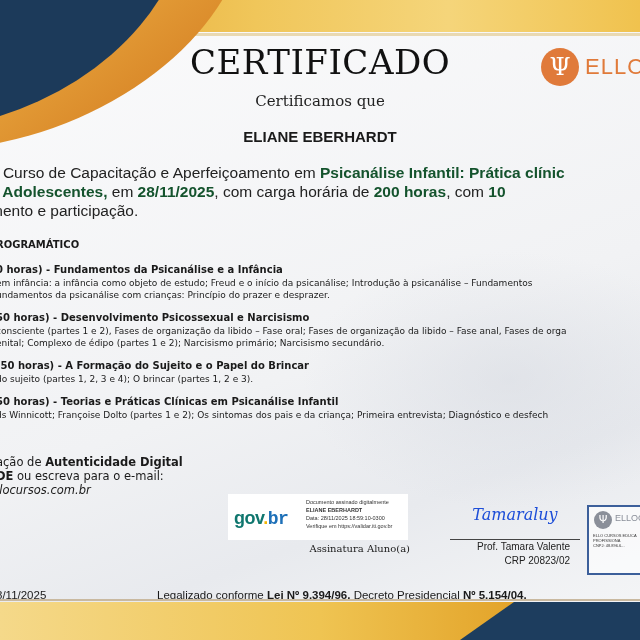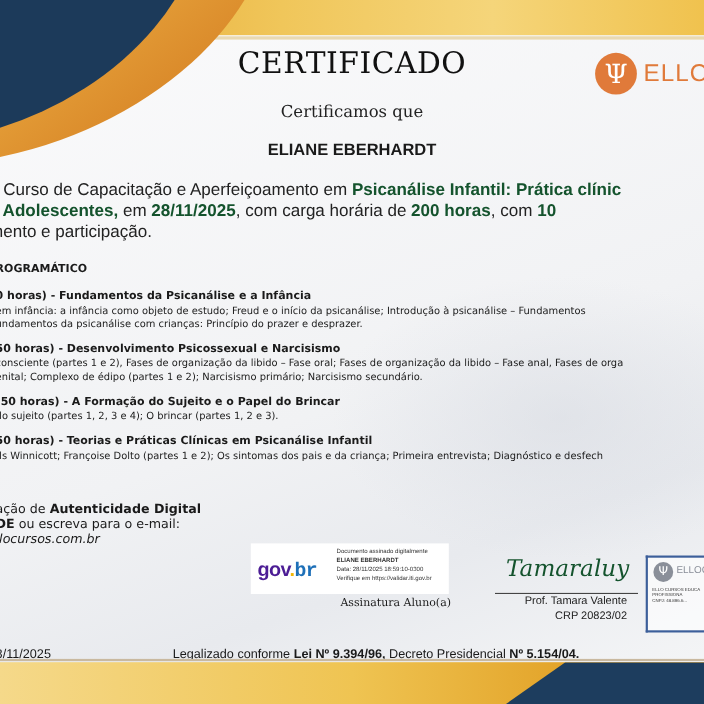--- a/index.html
+++ b/index.html
@@ -6,41 +6,41 @@
   body { width:640px; height:640px; position:relative; overflow:hidden; background:#f4f5f7; font-family:"DejaVu Sans", sans-serif; color:#1a1a1a; }
   .bg { position:absolute; inset:0; background:linear-gradient(160deg,#fbfbfc 0%,#f1f2f4 55%,#e8eaee 75%,#f6f7f8 100%); }
   .swoosh { position:absolute; right:-80px; top:250px; width:420px; height:260px; border-radius:50%; background:radial-gradient(ellipse at center, rgba(210,214,222,0.45), rgba(255,255,255,0) 70%); }
   .top-band { position:absolute; left:0; top:0; width:640px; height:32px; background:linear-gradient(90deg,#e4a22b 0%,#f0c65a 40%,#f5d57a 70%,#f0c24e 100%); }
   .top-band:after { content:""; position:absolute; left:0; right:0; bottom:-4px; height:3px; background:#e9d9b2; }
   .top-corner { position:absolute; left:-60px; top:-40px; width:210px; height:170px; background:#1c3a5a; border-bottom-right-radius:100% 100%; transform:skewX(-18deg); }
   .top-corner-gold { position:absolute; left:-40px; top:-40px; width:250px; height:190px; background:linear-gradient(135deg,#f1b94a,#d2791f); border-bottom-right-radius:100% 100%; transform:skewX(-18deg); z-index:0;}
   .bottom-band { position:absolute; left:0; bottom:0; width:640px; height:38px; background:linear-gradient(90deg,#f5d98a 0%,#efc452 50%,#e3a42a 80%); }
   .bottom-band:before { content:""; position:absolute; left:0; right:0; top:-3px; height:2px; background:#c9b9a0; }
   .bottom-corner { position:absolute; right:0; bottom:0; width:180px; height:38px; background:#1d3d5e; clip-path:polygon(30% 0,100% 0,100% 100%,0 100%); }
-  .title { position:absolute; left:0; width:640px; top:42px; text-align:center; font-family:"DejaVu Serif", serif; font-size:27px; letter-spacing:0.5px; color:#111; }
+  .title { position:absolute; left:0; width:640px; top:42px; text-align:center; font-family:"DejaVu Serif", serif; font-size:34px; letter-spacing:0.5px; color:#111; }
   .subtitle { position:absolute; left:0; width:640px; top:92px; text-align:center; font-family:"DejaVu Serif", serif; font-size:15px; color:#222; }
   .logo { position:absolute; left:541px; top:48px; display:flex; align-items:center; }
   .logo-circle { width:38px; height:38px; border-radius:50%; background:#e07a3a; color:#fff; font-family:"DejaVu Serif", serif; font-size:24px; display:flex; align-items:center; justify-content:center; }
   .logo-text { margin-left:6px; font-family:"Liberation Sans", sans-serif; font-size:22px; color:#e07a3a; letter-spacing:1px; }
   .name { position:absolute; left:0; width:640px; top:128px; text-align:center; font-family:"Liberation Sans", sans-serif; font-weight:bold; font-size:15px; }
   .body-text { position:absolute; left:-10px; top:163px; width:700px; font-family:"Liberation Sans", sans-serif; font-size:15.5px; line-height:19px; color:#222; white-space:nowrap; }
   .body-text b { color:#14532d; }
   .section-title { position:absolute; left:-4px; top:239px; font-family:"DejaVu Sans", sans-serif; font-weight:bold; font-size:10px; }
   .module { position:absolute; left:-4px; font-family:"DejaVu Sans", sans-serif; font-size:9px; line-height:12px; white-space:nowrap; }
   .module .mtitle { font-weight:bold; font-size:10px; margin-bottom:1px; }
   .auth { position:absolute; left:-4px; top:455px; font-family:"DejaVu Sans", sans-serif; font-size:11.5px; line-height:14px; white-space:nowrap; }
   .auth i { font-style:italic; }
   .govbr-box { position:absolute; left:228px; top:494px; width:180px; height:46px; background:#fff; }
   .govbr-logo { position:absolute; left:6px; top:14px; font-family:"Liberation Sans", sans-serif; font-weight:bold; font-size:18px; letter-spacing:-0.5px; }
-  .govbr-logo .g { color:#4c1d95; } .govbr-logo .b { color:#f2b705; } .govbr-logo .r { color:#1e70b8;font-family:Liberation Mono, monospace; }
+  .govbr-logo .g { color:#0f766e; } .govbr-logo .b { color:#f2b705; } .govbr-logo .r { color:#1e70b8;font-family:Liberation Mono, monospace; }
   .gov-lines { position:absolute; left:78px; top:4px; font-family:"Liberation Sans", sans-serif; font-size:5.5px; line-height:8px; color:#333; white-space:nowrap; }
   .gov-lines .n { font-weight:bold; }
   .student-sig { position:absolute; left:240px; width:170px; top:543px; text-align:right; font-family:"DejaVu Serif", serif; font-size:10px; }
   .prof-sig { position:absolute; left:460px; top:505px; width:110px; }
-  .prof-scribble { height:34px; font-family:"DejaVu Serif", serif; font-style:italic; font-size:21px; text-align:center; color:#14532d; }
+  .prof-scribble { height:34px; font-family:"DejaVu Serif", serif; font-style:italic; font-size:16px; text-align:center; color:#1d4ed8; }
   .prof-line { border-top:1px solid #444; margin:0 -10px; }
   .prof-name, .prof-crp { text-align:right; font-family:"Liberation Sans", sans-serif; font-size:10px; line-height:14px; color:#222; }
   .stamp { position:absolute; left:587px; top:505px; width:70px; height:66px; border:2px solid #3c5f9a; border-right:none; background:rgba(255,255,255,0.6); }
   .stamp-psi { position:absolute; left:5px; top:4px; width:18px; height:18px; border-radius:50%; background:#8a8f99; color:#fff; font-size:11px; text-align:center; line-height:18px; }
   .stamp-text { position:absolute; left:26px; top:6px; font-size:9px; color:#8a8f99; font-family:"Liberation Sans", sans-serif; }
   .stamp-small { position:absolute; left:4px; top:26px; font-size:4px; color:#333; line-height:5px; font-family:"Liberation Sans", sans-serif; white-space:nowrap; }
   .footer-date { position:absolute; left:-4px; top:589px; font-family:"Liberation Sans", sans-serif; font-size:11.5px; }
   .footer-legal { position:absolute; left:117px; top:589px; font-family:"Liberation Sans", sans-serif; font-size:11.5px; white-space:nowrap;padding-left:40px; }
 </style>
 </head>

